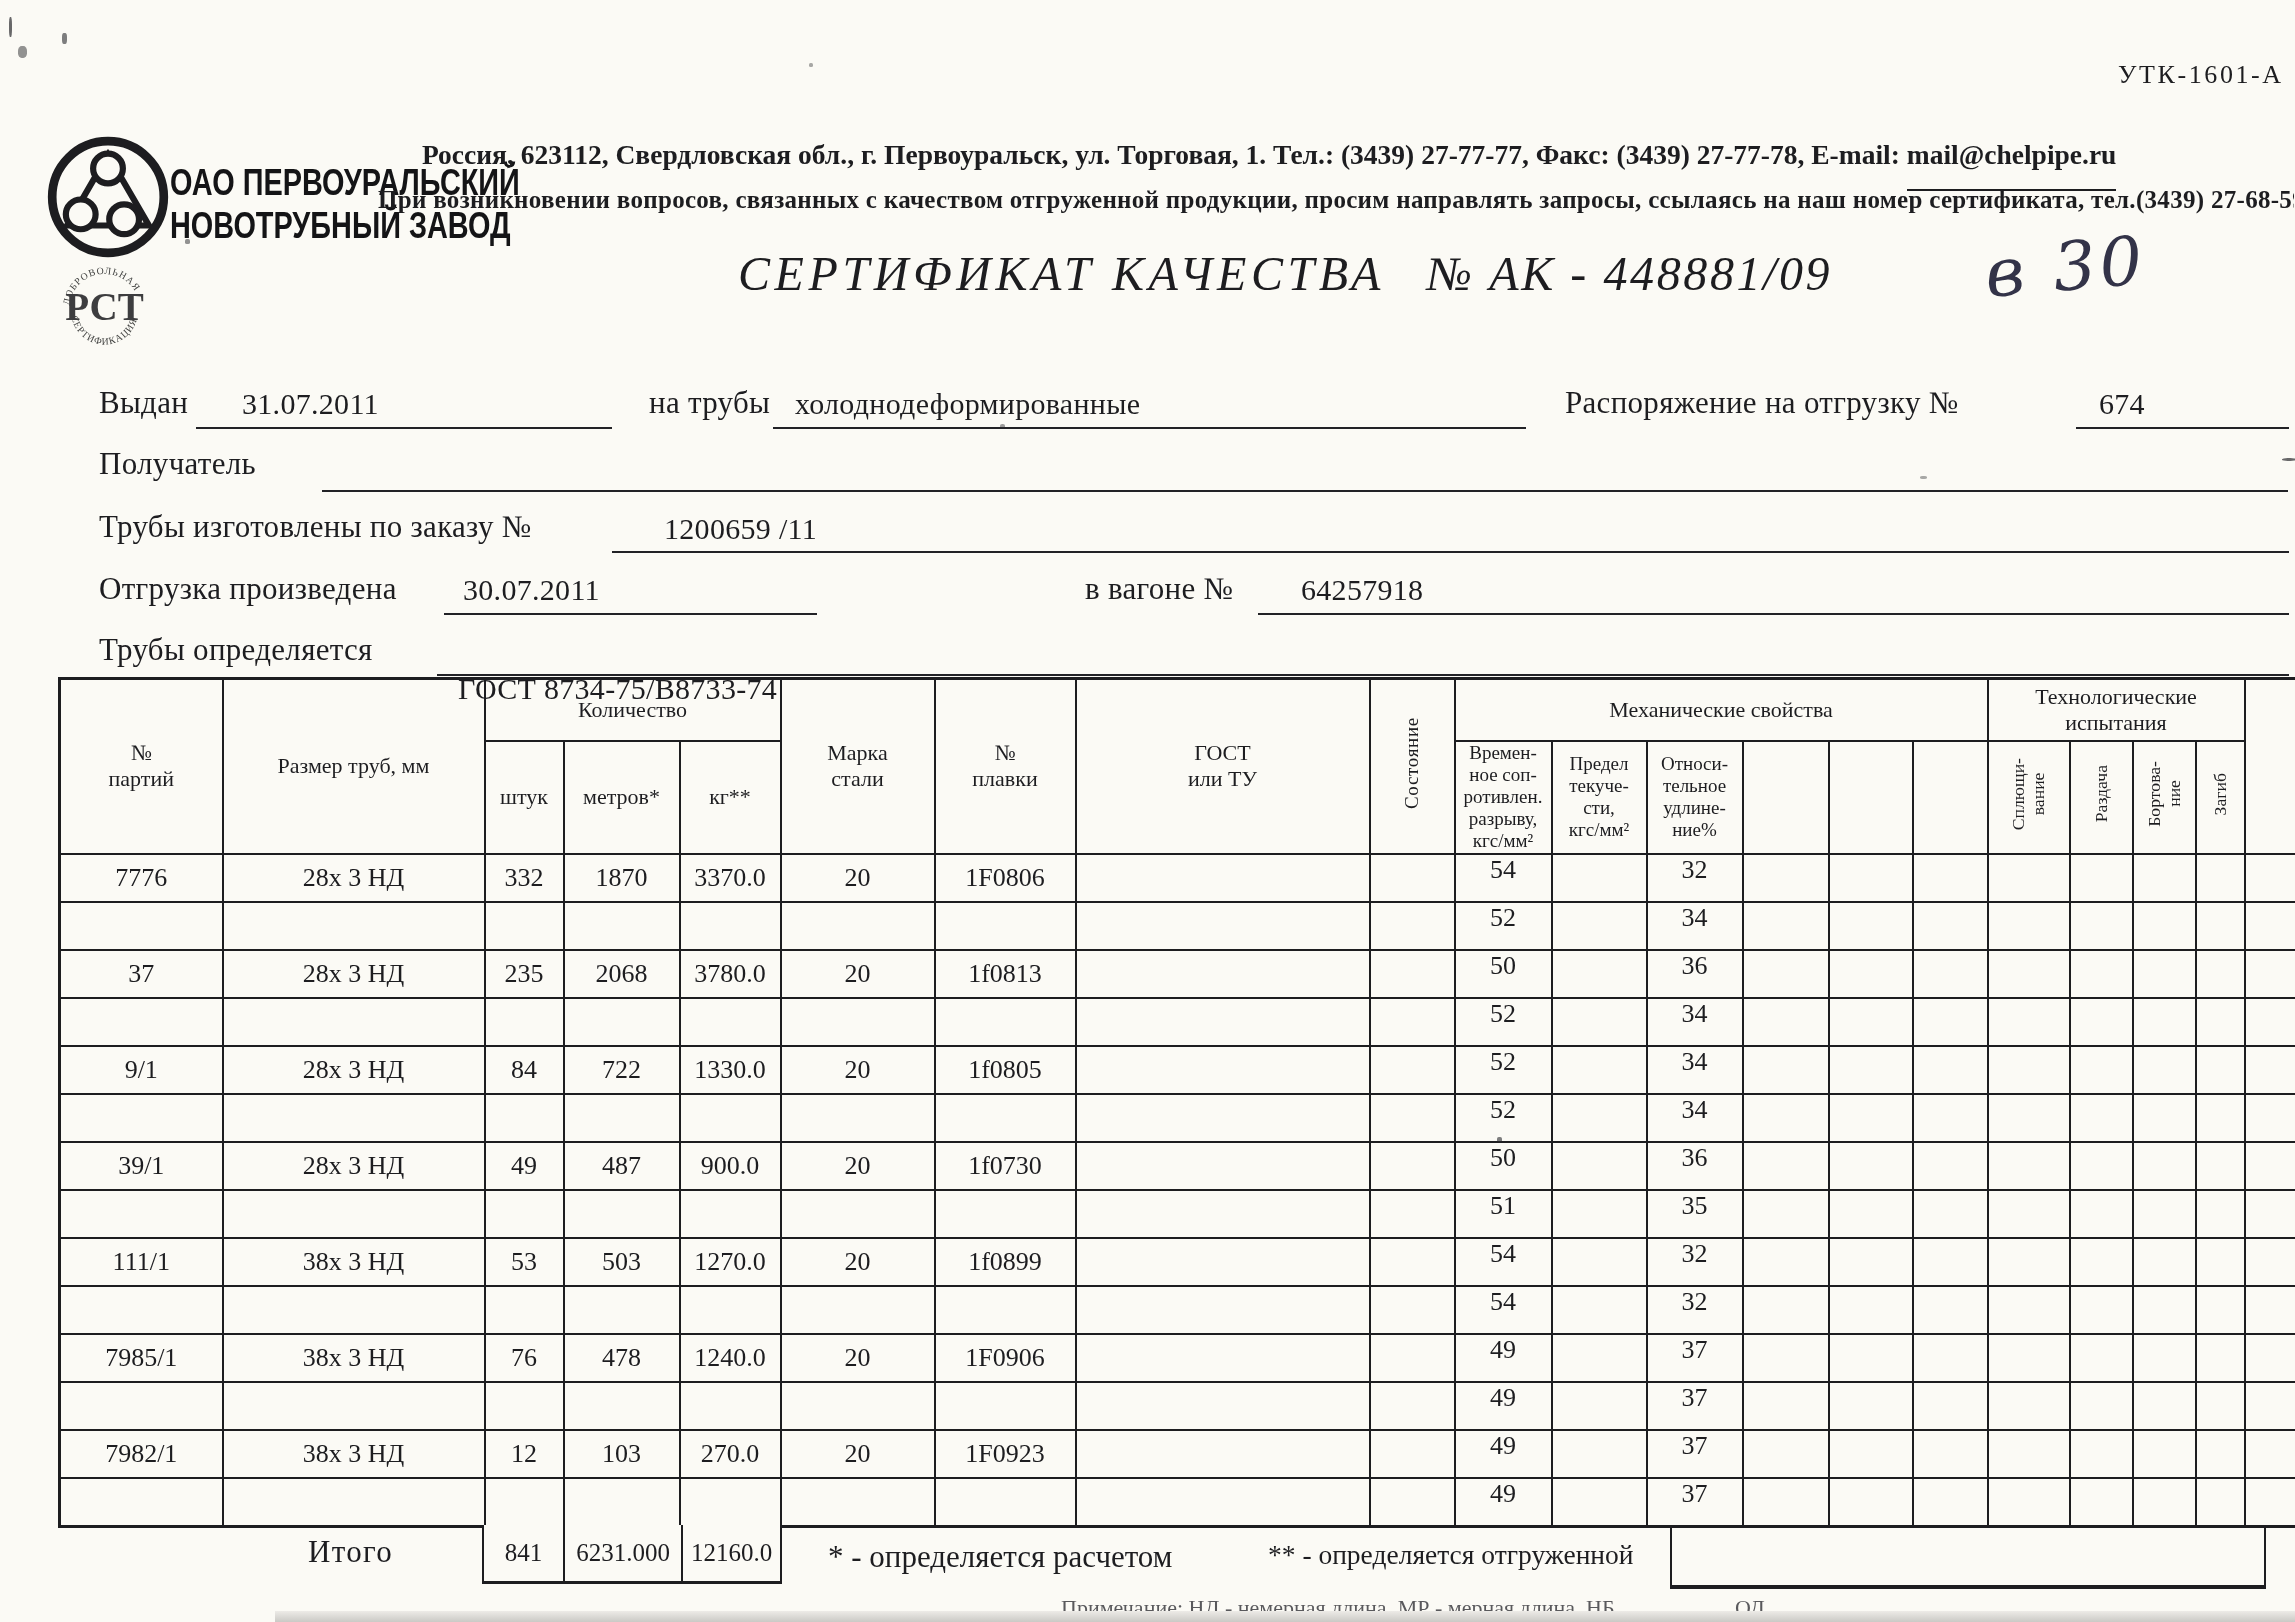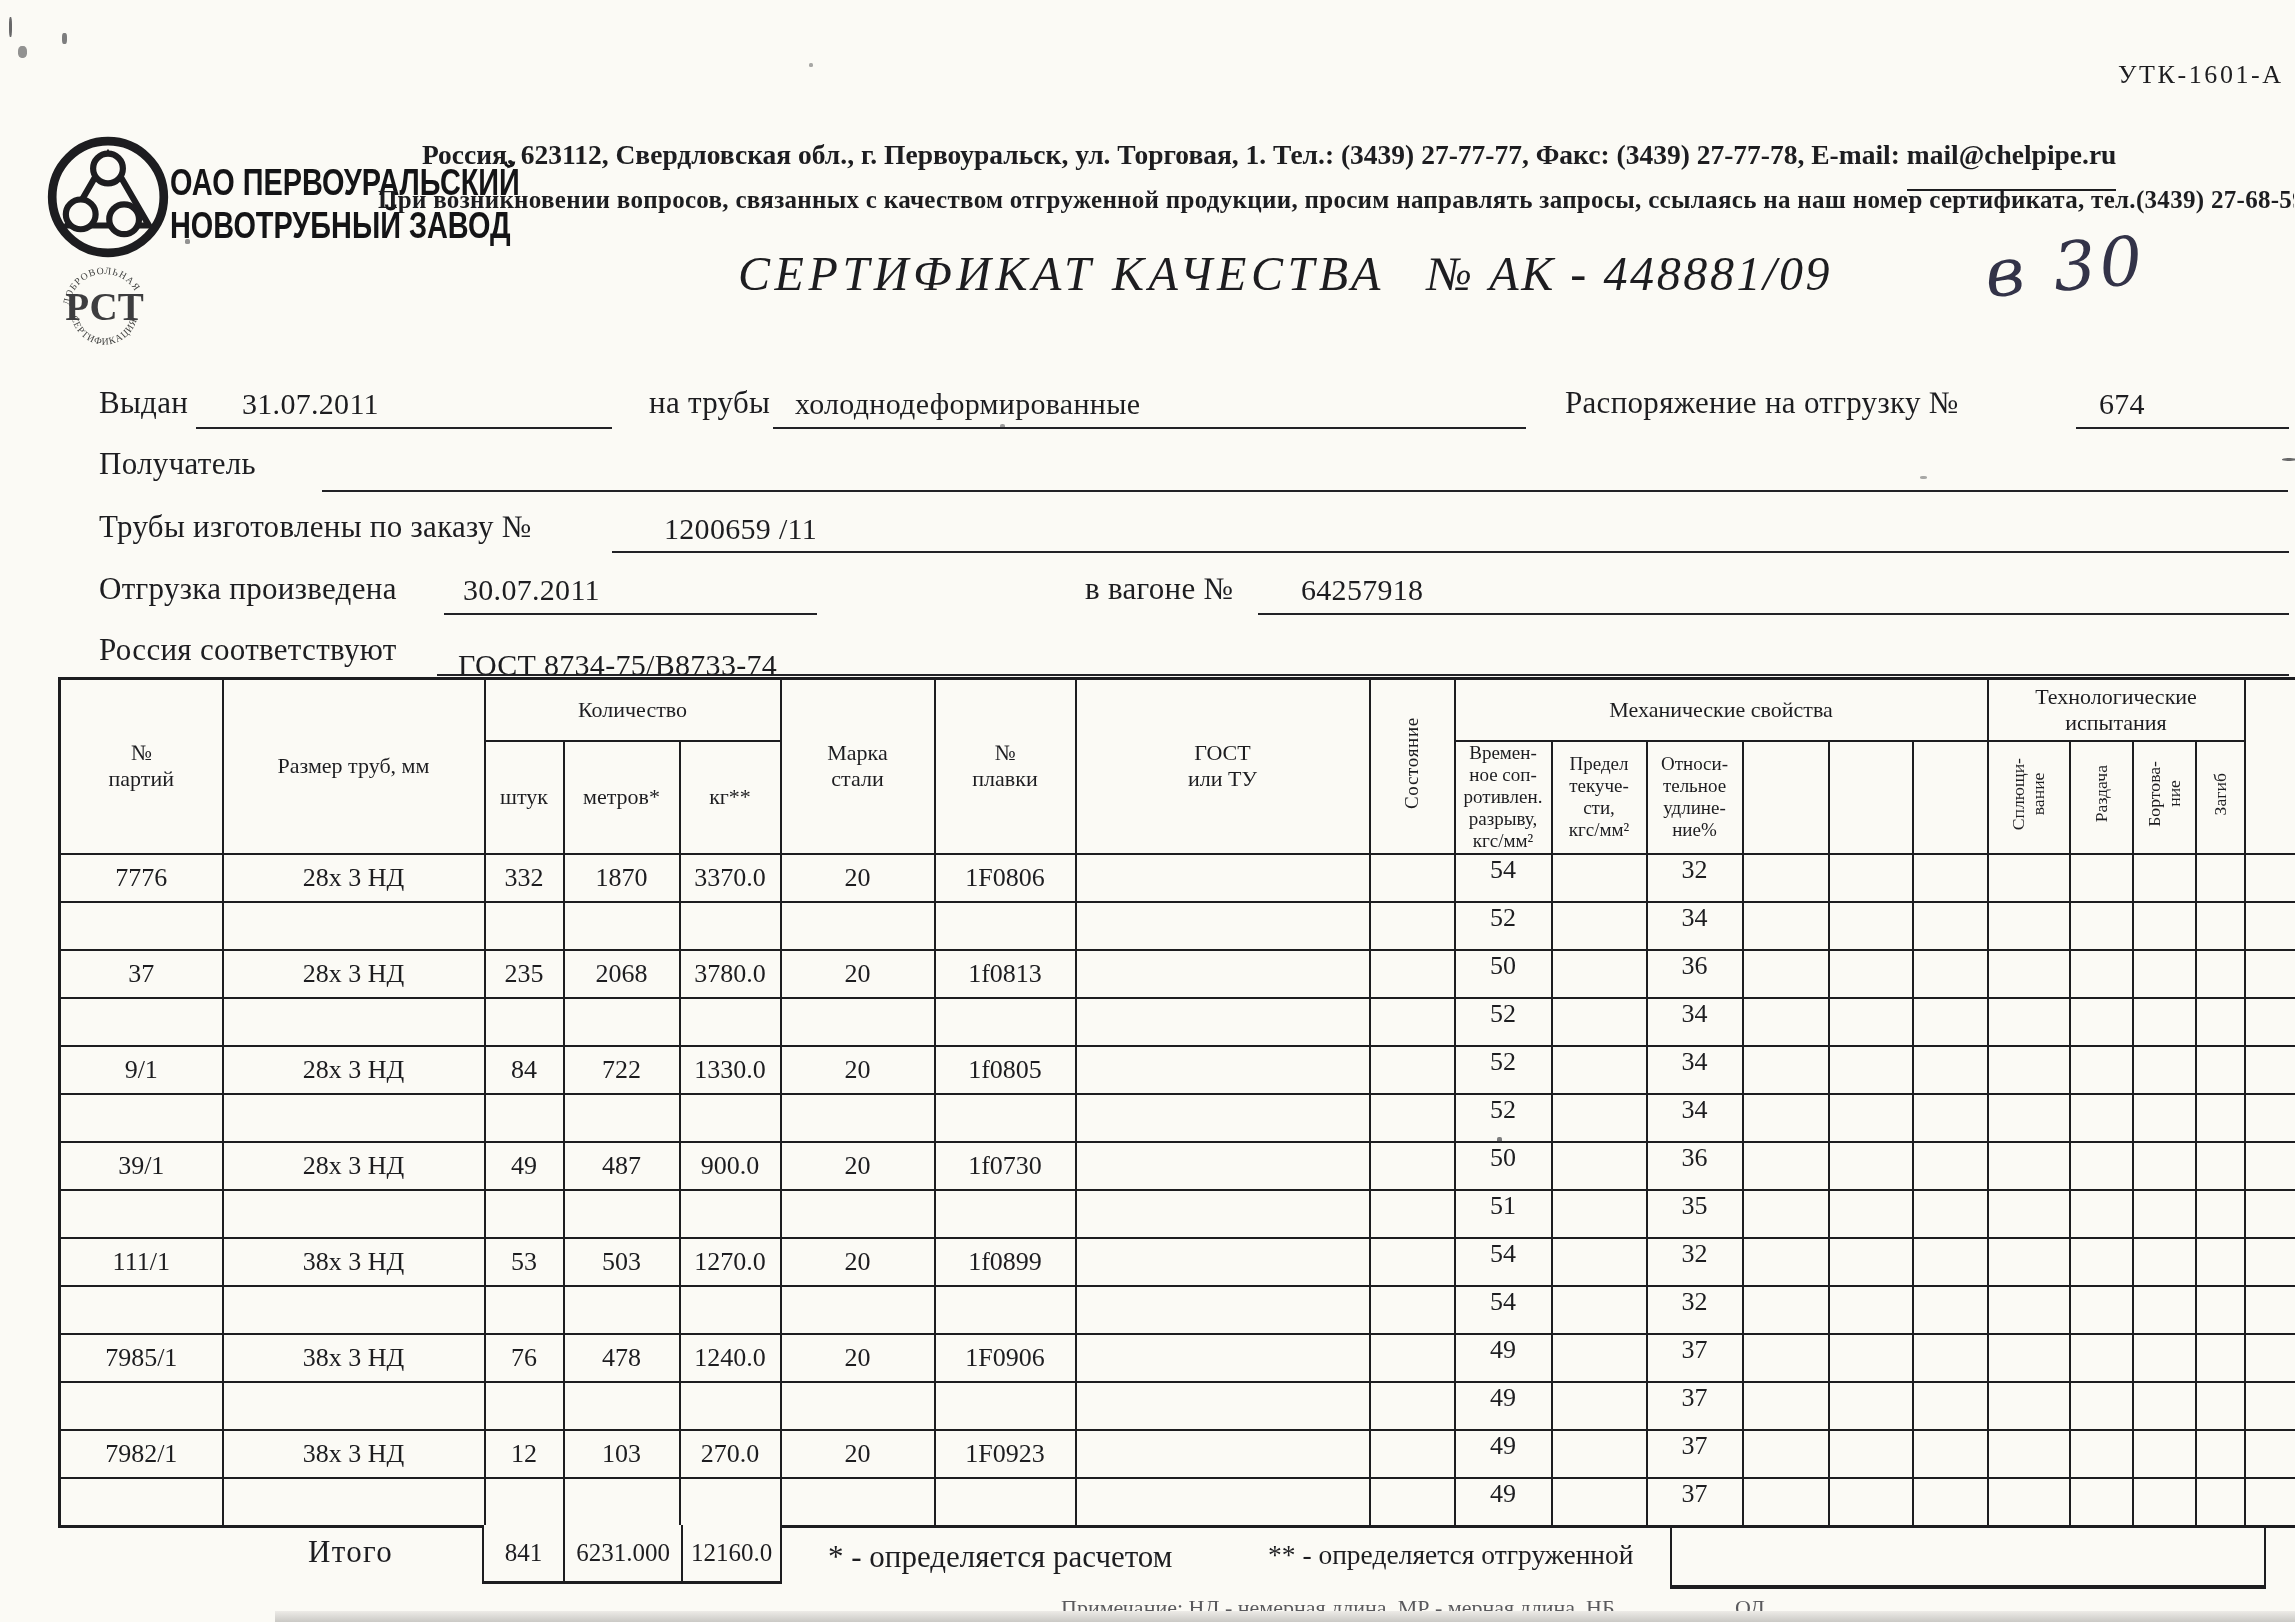--- a/index.html
+++ b/index.html
@@ -147,23 +147,23 @@
 <span class="abs fvalue" style="left:664px;top:512px">1200659  /11</span>
 
 <span class="abs flabel" style="left:99px;top:571px">Отгрузка произведена</span>
 <div class="uline" style="left:444px;top:576px;width:373px;height:37px"></div>
 <span class="abs fvalue" style="left:463px;top:573px">30.07.2011</span>
 
 <span class="abs flabel" style="left:1085px;top:571px">в вагоне №</span>
 <div class="uline" style="left:1258px;top:576px;width:1031px;height:37px"></div>
 <span class="abs fvalue" style="left:1301px;top:573px">64257918</span>
 
-<span class="abs flabel" style="left:99px;top:632px">Россия соответствуют</span>
+<span class="abs flabel" style="left:99px;top:632px">Трубы определяется</span>
 <div class="uline" style="left:437px;top:637px;width:1852px;height:37px"></div>
-<span class="abs fvalue" style="left:458px;top:648px">ГОСТ 8734-75/В8733-74</span>
+<span class="abs fvalue" style="left:458px;top:672px">ГОСТ 8734-75/В8733-74</span>
 
 <table id="cert-table">
   <colgroup>
     <col style="width:163px">
       <col style="width:262px">
       <col style="width:79px">
       <col style="width:116px">
     <col style="width:101px">
       <col style="width:154px">
       <col style="width:141px">

